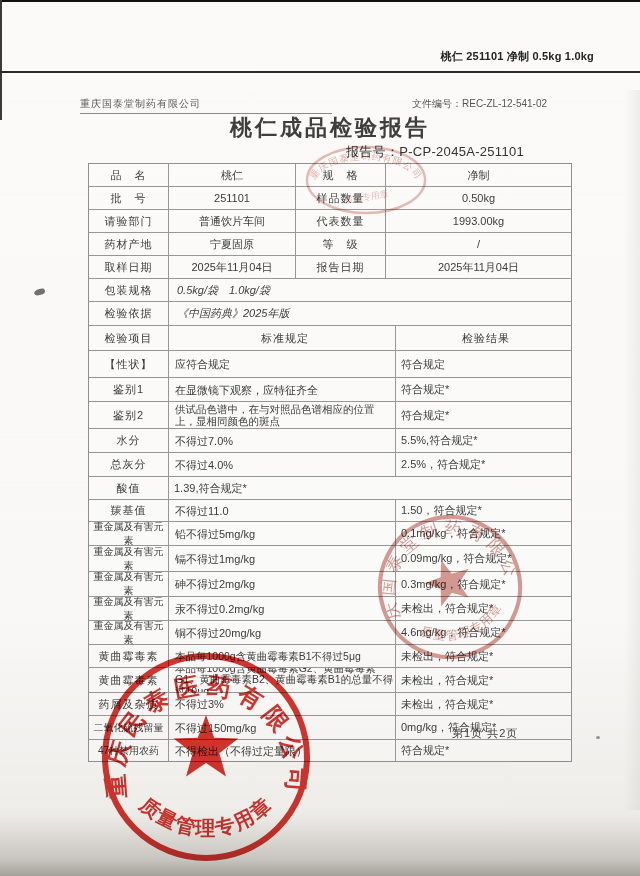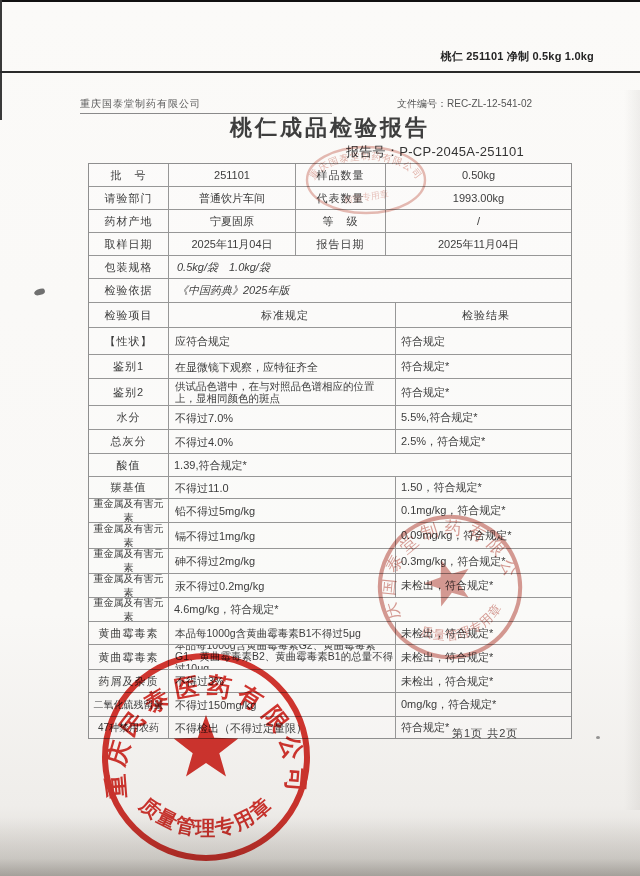--- a/index.html
+++ b/index.html
@@ -17,21 +17,21 @@
   .shadow-bottom{left:0;bottom:0;width:640px;height:58px;
     background:linear-gradient(to bottom,rgba(110,104,96,0) 0%,rgba(110,104,96,.18) 70%,rgba(80,75,68,.38) 100%);}
   .shadow-right{right:0;top:90px;width:16px;height:720px;
     background:linear-gradient(to left,rgba(90,85,78,.08),rgba(90,85,78,0));}
   .smudge{left:34px;top:289px;width:11px;height:6px;background:#4d4d4d;border-radius:60% 40% 50% 50%;opacity:.8;transform:rotate(-14deg);}
   .speck{left:596px;top:736px;width:4px;height:3px;background:#6a6a6a;border-radius:50%;opacity:.7;}
 
   
   .corner-note{left:430px;top:49px;width:164px;text-align:right;font-size:11px;font-weight:bold;color:#242424;letter-spacing:.2px;}
   .company{left:80px;top:97px;font-size:10px;color:#5a5a5a;letter-spacing:1px;border-bottom:1px solid #8a8a8a;width:252px;padding-bottom:2px;}
-  .doc-no{left:397px;top:97px;font-size:10px;color:#555;}
+  .doc-no{left:412px;top:97px;font-size:10px;color:#555;}
   .title{left:88px;top:113px;width:484px;text-align:center;font-size:22px;font-weight:600;letter-spacing:3px;color:#3e3e3e;}
   .report-no{left:346px;top:143px;font-size:13px;color:#333;font-weight:500;letter-spacing:.3px;}
 
   
   .vtable{left:88px;top:163px;width:484px;border:1px solid #8f8f8f;box-sizing:border-box;background:rgba(255,255,255,.25);}
   .trow{display:flex;border-bottom:1px solid #979797;box-sizing:border-box;align-items:stretch;}
   .trow:last-child{border-bottom:none;}
   .c{border-right:1px solid #979797;box-sizing:border-box;display:flex;align-items:center;font-size:11px;overflow:hidden;}
   .c:last-child{border-right:none;}
   .lab{width:80px;justify-content:center;text-align:center;letter-spacing:1px;}
@@ -63,20 +63,26 @@
 
 <div class="abs corner-note">桃仁 251101 净制 0.5kg 1.0kg</div>
 <div class="abs company">重庆国泰堂制药有限公司</div>
 <div class="abs doc-no">文件编号：REC-ZL-12-541-02</div>
 <div class="abs title">桃仁成品检验报告</div>
 <div class="abs report-no">报告号：P-CP-2045A-251101</div>
 
 <div class="abs vtable">
 
   <div class="trow h23">
+    <div class="c lab">品　名</div>
+    <div class="c iv1">桃仁</div>
+    <div class="c il2">规　格</div>
+    <div class="c iv2">净制</div>
+  </div>
+  <div class="trow h23">
     <div class="c lab">批　号</div>
     <div class="c iv1">251101</div>
     <div class="c il2">样品数量</div>
     <div class="c iv2">0.50kg</div>
   </div>
   <div class="trow h23">
     <div class="c lab">请验部门</div>
     <div class="c iv1">普通饮片车间</div>
     <div class="c il2">代表数量</div>
     <div class="c iv2">1993.00kg</div>
@@ -158,20 +164,21 @@
     <div class="c std">砷不得过2mg/kg</div>
     <div class="c res">0.3mg/kg，符合规定*</div>
   </div>
   <div class="trow h24">
     <div class="c lab tight">重金属及有害元素</div>
     <div class="c std">汞不得过0.2mg/kg</div>
     <div class="c res">未检出，符合规定*</div>
   </div>
   <div class="trow h24">
     <div class="c lab tight">重金属及有害元素</div>
+    <div class="c std">铜不得过20mg/kg</div>
     <div class="c res">4.6mg/kg，符合规定*</div>
   </div>
   <div class="trow h23">
     <div class="c lab">黄曲霉毒素</div>
     <div class="c std small">本品每1000g含黄曲霉毒素B1不得过5μg</div>
     <div class="c res">未检出，符合规定*</div>
   </div>
   <div class="trow h25">
     <div class="c lab">黄曲霉毒素</div>
     <div class="c std small" style="line-height:11.5px;">本品每1000g含黄曲霉毒素G2、黄曲霉毒素G1、黄曲霉毒素B2、黄曲霉毒素B1的总量不得过10μg</div>

